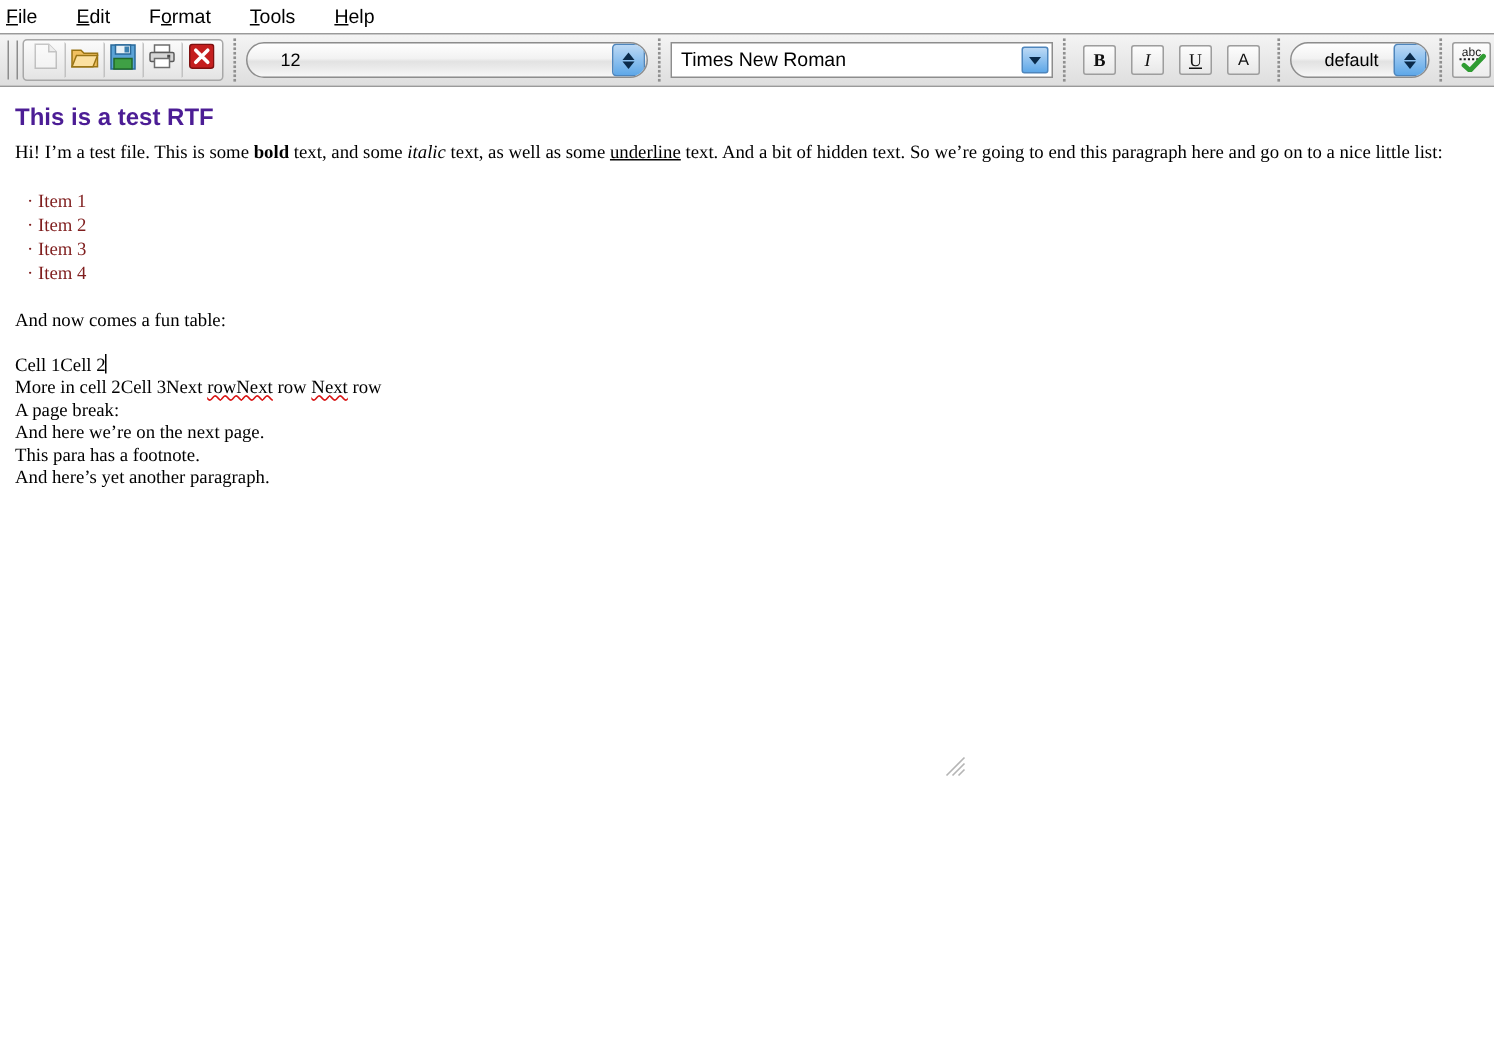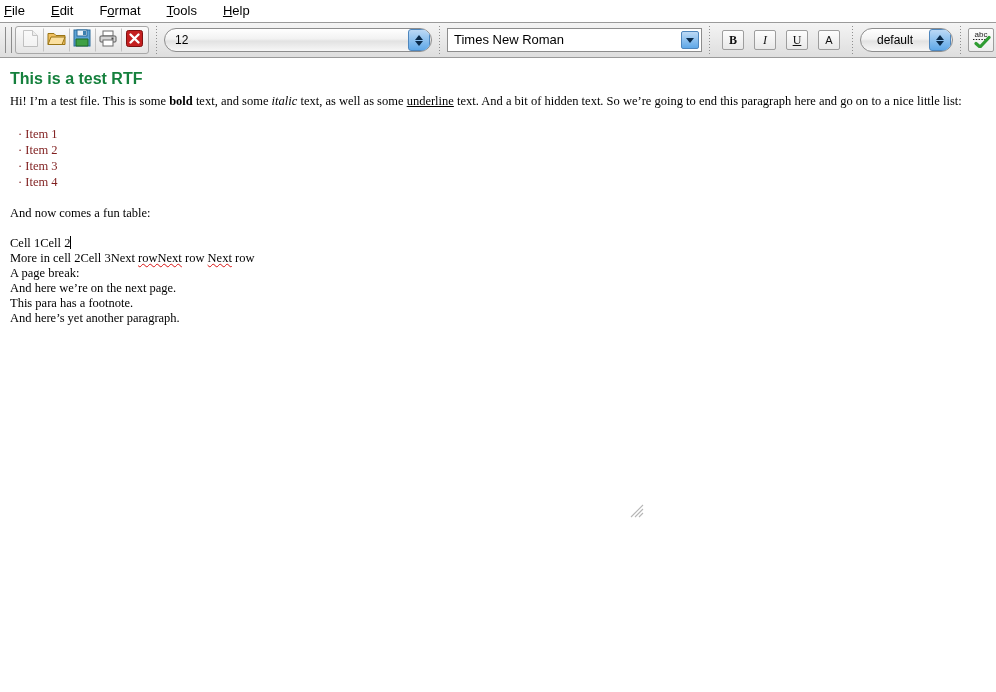--- a/index.html
+++ b/index.html
@@ -100,21 +100,21 @@
     height:24px;
     border:1px solid #8d8d8d;
     border-radius:12px;
     background:linear-gradient(to bottom,#ffffff 0%,#f2f2f2 45%,#e2e2e2 55%,#f7f7f7 100%);
     box-sizing:border-box;
     overflow:hidden;
     flex:0 0 auto;
   }
   .spinner .val{
     flex:1 1 auto;
-    padding:0 10px;
+    padding:0 22px;
     font-family:"Liberation Sans", sans-serif;
     font-size:12px;
     color:#000;
     line-height:22px;
     white-space:nowrap;
     overflow:hidden;
   }
   .spinner .arrows{
     width:22px;height:22px;
     margin:0 1px 0 0;
@@ -169,21 +169,21 @@
     height:634px;
     padding:0;
     box-sizing:border-box;
     overflow:hidden;
   }
   #doc-inner{padding:12px 10px 0 10px;}
   .doc-h1{
     font-family:"Liberation Sans", sans-serif;
     font-weight:bold;
     font-size:16px;
-    color:#15803d;
+    color:#4c1d95;
     margin:0 0 5px 0;
     line-height:18px;
   }
   .doc-p{
     font-family:"Liberation Serif", serif;
     font-size:12.5px;
     color:#000;
     line-height:16px;
     margin:0;
     white-space:nowrap;

